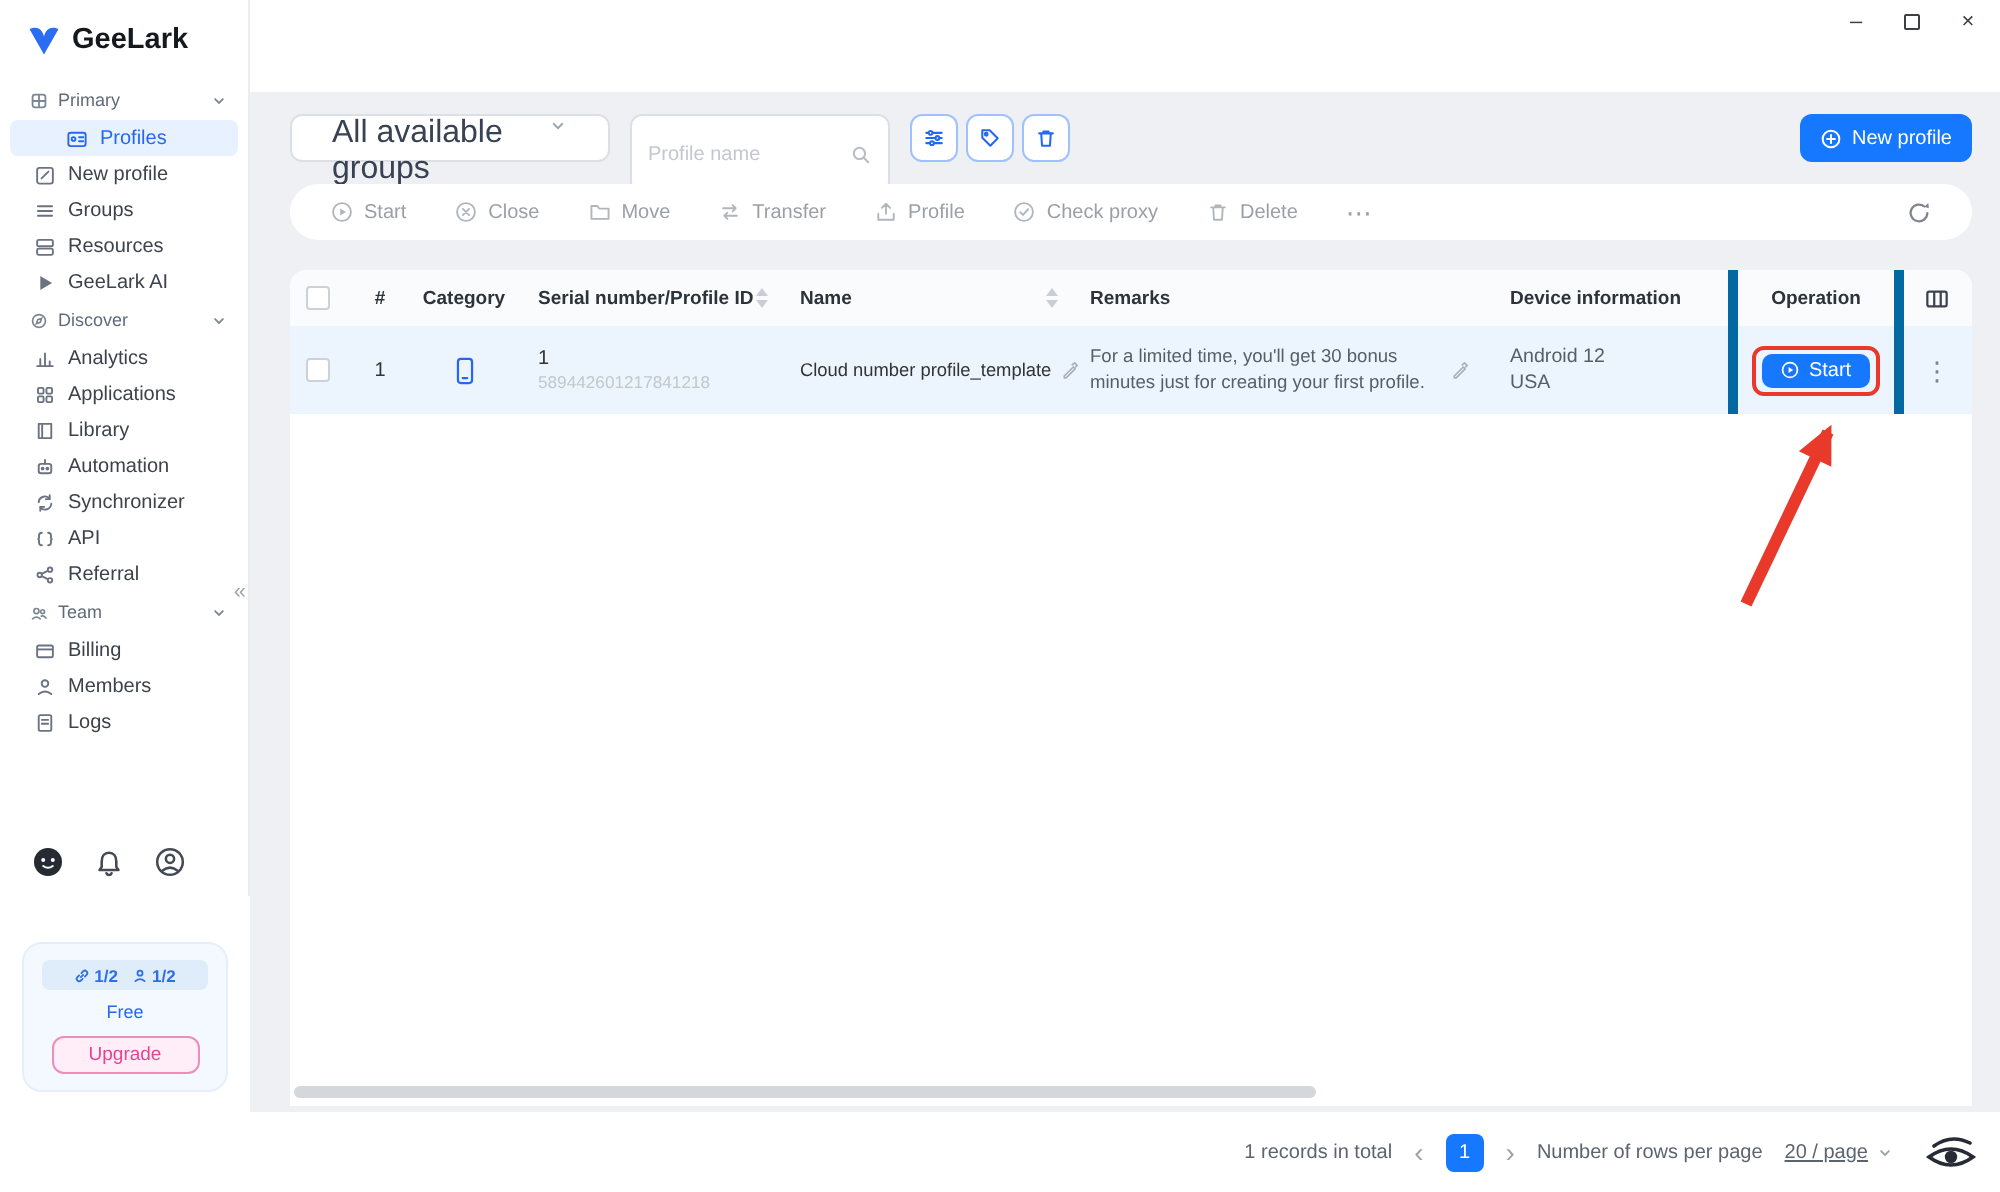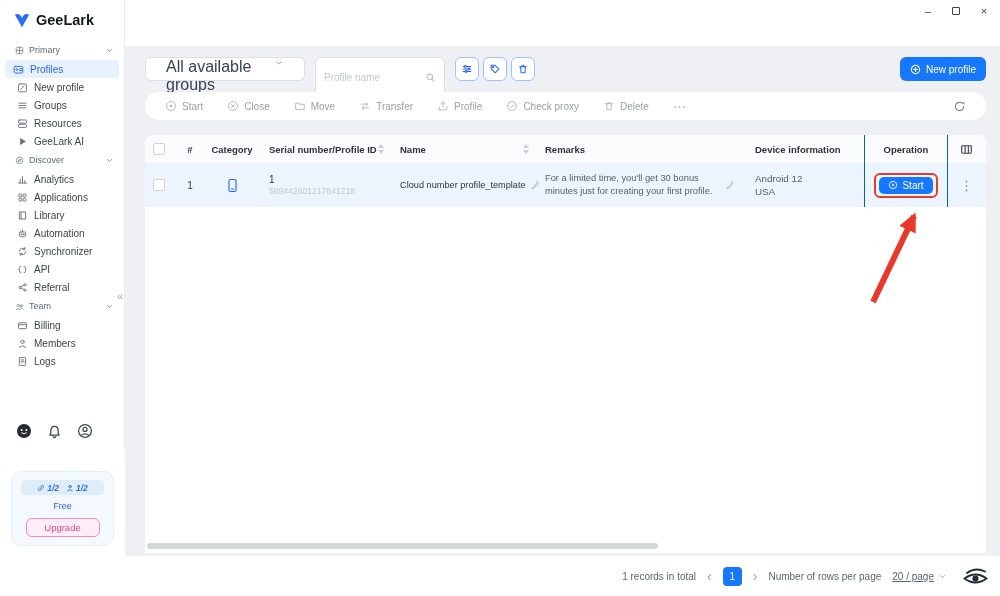--- a/index.html
+++ b/index.html
@@ -15,31 +15,31 @@
   .logo-text { font-size:14.5px; font-weight:700; color:#15191e; }
   .nav { margin-top:11px; }
   .nav-section { display:flex; align-items:center; gap:5px; height:20px;
                  padding:0 10px 0 15px; font-size:9px; color:#5f6b7a; }
   .nav-section .sec-label { flex:1; }
   .nav-section .ic { color:#7c8794; }
   .nav-item { display:flex; align-items:center; gap:6px; height:18px;
               padding:0 6px 0 17px; font-size:10px; color:#3d434c; cursor:pointer; }
   .nav-item .ic { color:#6b7280; }
   .nav-item.active { background:#e8f1ff; color:#2468f2; border-radius:4px;
-                     margin:0 5px; padding-left:8px; }
+                     margin:0 5px; padding-left:28px; }
   .nav-item.active .ic { color:#2468f2; }
   .collapse-handle { position:absolute; right:1px; top:290px; color:#9aa4b2;
                      font-size:11px; cursor:pointer; }
   .usage-card { position:absolute; left:11px; top:471px; width:103px; height:75px;
                 background:#f3f9ff; border:1px solid #e4effc; border-radius:10px;
                 text-align:center; }
   .usage-chip { display:flex; align-items:center; justify-content:center; gap:7px;
                 margin:8px 9px 0; background:#dfedfb; border-radius:4px; height:15px;
                 font-size:8.5px; color:#2f6fe4; }
-  .usage-chip span { display:flex; align-items:center; gap:2px;font-style:italic; }
+  .usage-chip span { display:flex; align-items:center; gap:2px; }
   .plan-label { margin-top:6px; font-size:9px; color:#2468f2; }
   .upgrade-btn { margin:7px auto 0; width:74px; height:19px; line-height:17px;
                  border:1px solid #f08bbb; color:#e84393; background:#ffeef7;
                  border-radius:6px; font-size:9.5px; cursor:pointer; }
   .side-bottom { position:absolute; left:16px; bottom:9px; display:flex; gap:15px;
                  align-items:center; color:#434a54; }
 
   
   .titlebar { position:absolute; left:125px; top:0; right:0; height:46px; background:#fff; }
   .win-controls { position:absolute; top:2px; right:6px; display:flex; gap:8px; align-items:center; }
@@ -89,21 +89,21 @@
   .t-row { height:44px; background:#ecf5fe; font-size:10px; color:#333; }
   .cell { padding:0 8px; display:flex; align-items:center; min-width:0; }
   .cell.center { justify-content:center; padding:0; }
   .cb { width:12px; height:12px; border:1px solid #cdd2d9; border-radius:2px;
         background:#fff; margin:0 auto; cursor:pointer; }
   .sort { margin-left:auto; display:flex; flex-direction:column; gap:2px; cursor:pointer; }
   .tri-up { width:0; height:0; border-left:3px solid transparent;
             border-right:3px solid transparent; border-bottom:4px solid #c9ced6; }
   .tri-down { width:0; height:0; border-left:3px solid transparent;
               border-right:3px solid transparent; border-top:4px solid #c9ced6; }
-  .col-divide { border-left:1px solid #0369a1; height:100%; }
+  .col-divide { border-left:5px solid #0369a1; height:100%; }
   .serial-cell { flex-direction:column; align-items:flex-start; justify-content:center;
                  padding-left:12px; line-height:1.3; }
   .profile-id { font-size:8.6px; color:#c2c7cd; }
   .name-cell { white-space:nowrap; font-size:9.2px; gap:4px; }
   .edit-icon { color:#a9b0b8; cursor:pointer; }
   .remarks-text { width:180px; font-size:9.3px; line-height:1.35; color:#565e68; }
   .device-cell { flex-direction:column; align-items:flex-start; justify-content:center;
                  font-size:9.8px; color:#565e68; line-height:1.35; }
   .start-annot { border:2px solid #e8392b; border-radius:6px; padding:2px 3px;
                  display:inline-block; }

